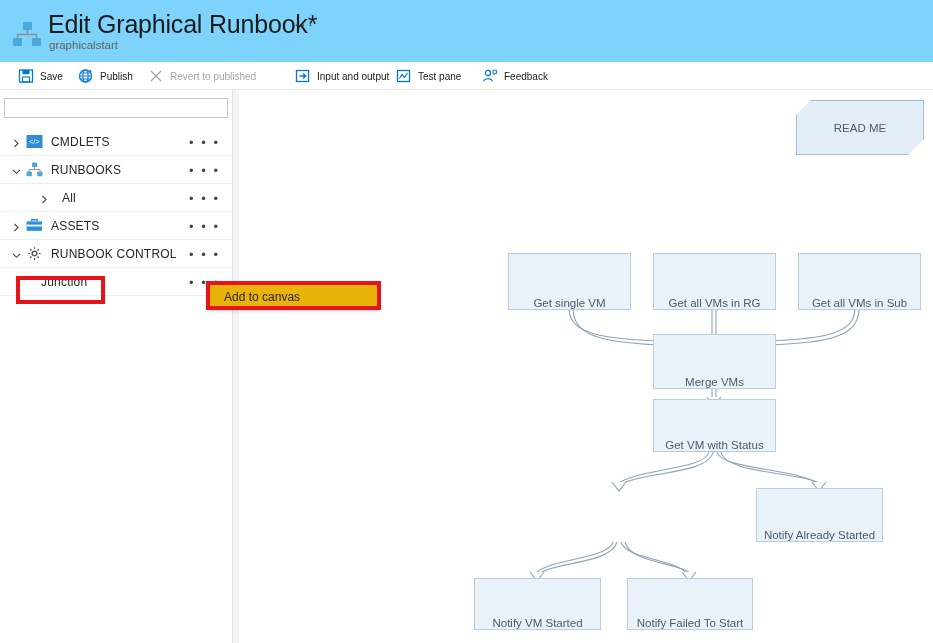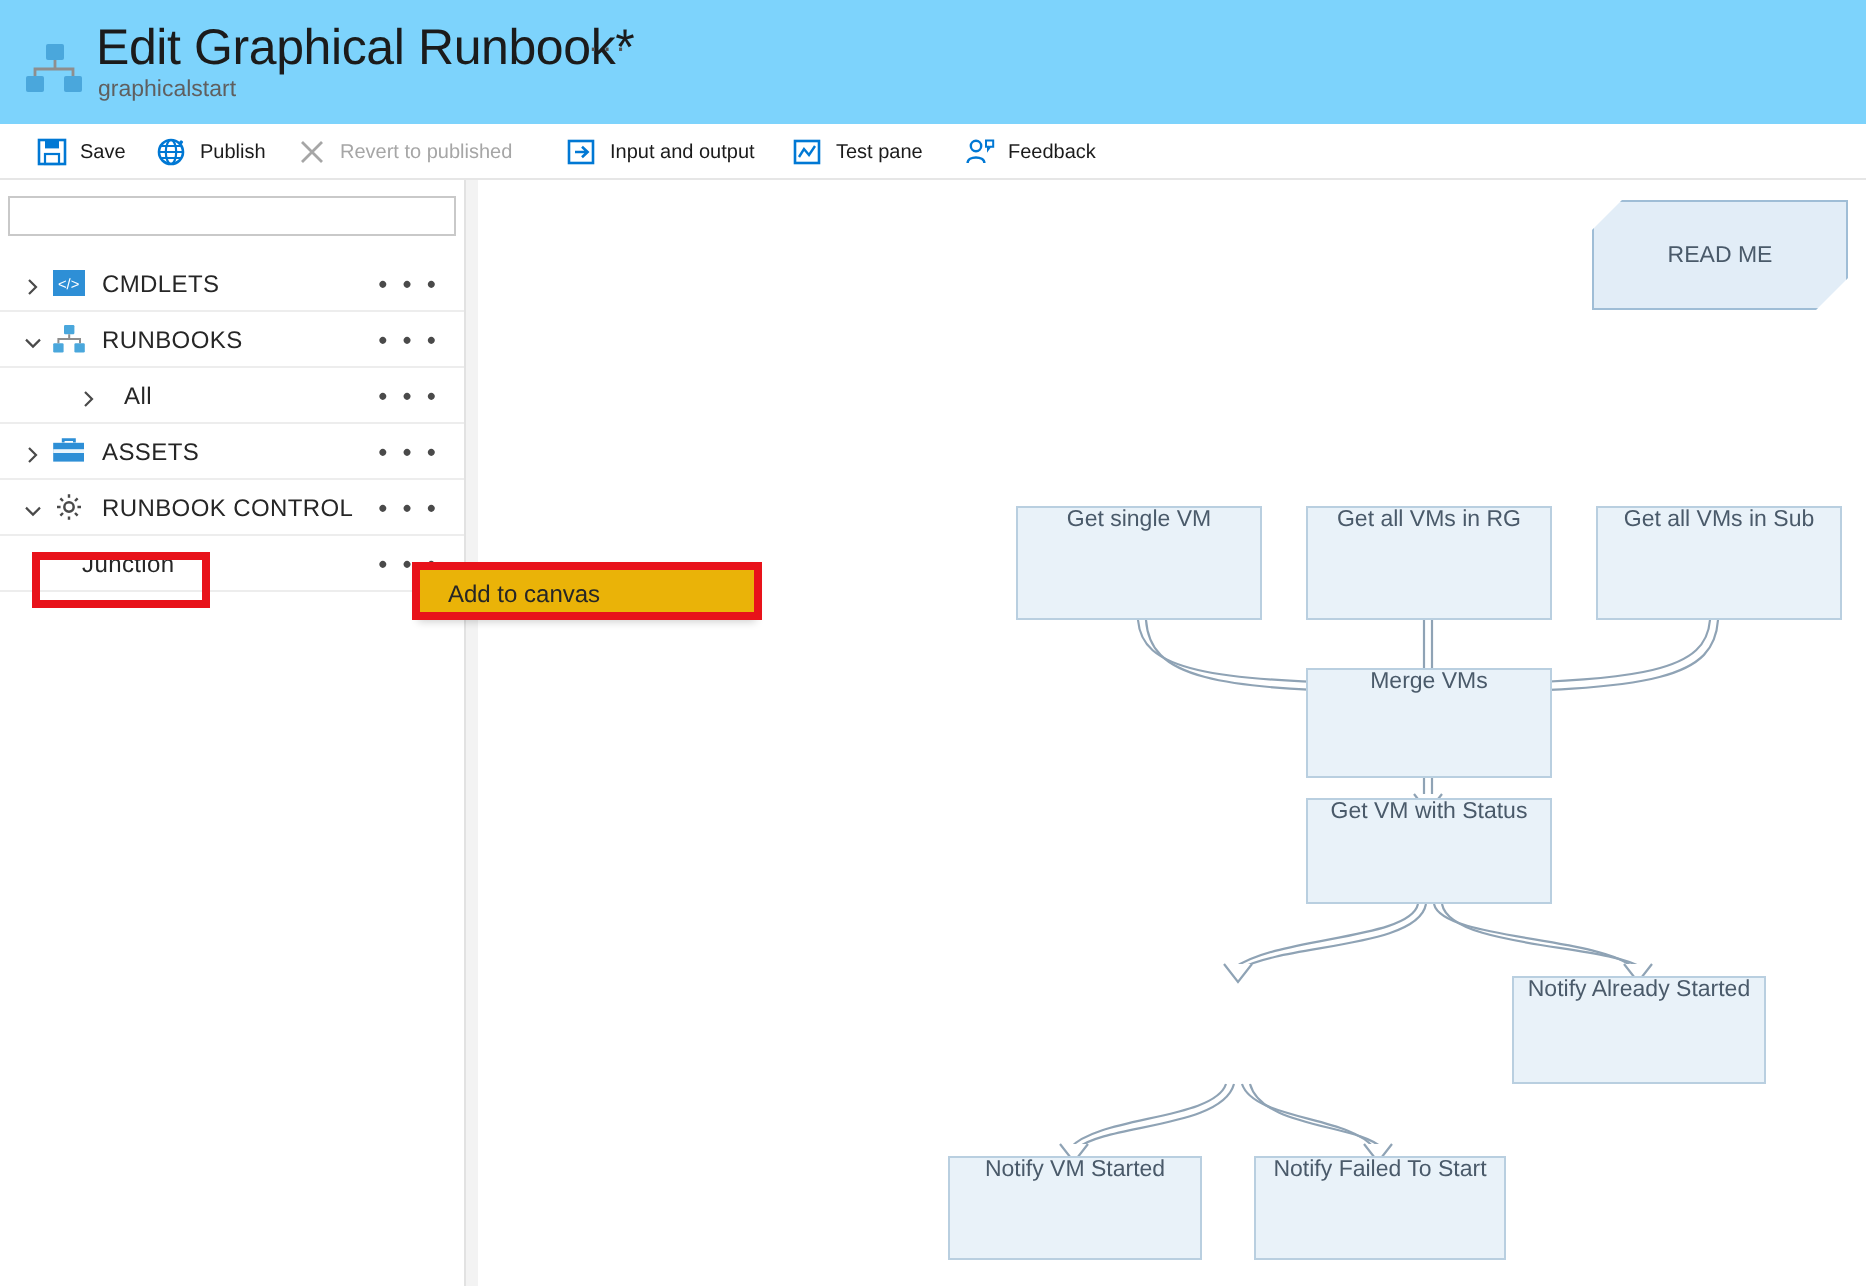--- a/index.html
+++ b/index.html
@@ -57,21 +57,21 @@
   .ctxitem{height:25px;display:flex;align-items:center;padding-left:14px;font-size:12px;
            color:#262626;cursor:pointer;white-space:nowrap;}
 
   
   .redbox{position:absolute;border:4px solid #e8121a;box-sizing:border-box;pointer-events:none;}
 
   
   .canvas{position:absolute;left:239px;top:90px;width:694px;height:553px;background:#fff;overflow:hidden;}
   .canvas svg{position:absolute;left:0;top:0;}
   .node{position:absolute;box-sizing:border-box;background:#e9f2f9;border:1px solid #b9cfe0;
-        display:flex;align-items:flex-start;justify-content:center;text-align:center;
+        display:flex;align-items:flex-end;justify-content:center;text-align:center;
         font-size:11.5px;color:#4a5a6a;padding:0 6px;cursor:pointer;}
   .note{position:absolute;box-sizing:border-box;background:#e2edf7;border:1px solid #9fbdd6;
         display:flex;align-items:center;justify-content:center;text-align:center;
         font-size:11.5px;color:#4a5a6a;cursor:pointer;
         clip-path:polygon(15px 0,100% 0,100% calc(100% - 16px),calc(100% - 16px) 100%,0 100%,0 15px);}
 </style>
 </head>
 <body>
 
 <div id="app">
@@ -117,21 +117,21 @@
 
     <div class="tb-item disabled" style="left:148px;">
       <span class="tb-ico">
         <svg width="16" height="16" viewBox="0 0 16 16">
           <path d="M3 3 L13 13 M13 3 L3 13" stroke="#a6a6a6" stroke-width="1.4" fill="none"></path>
         </svg>
       </span>
       <span>Revert to published</span>
     </div>
 
-    <div class="tb-item" style="left:283px;">
+    <div class="tb-item" style="left:295px;">
       <span class="tb-ico">
         <svg width="16" height="16" viewBox="0 0 16 16">
           <rect x="1.5" y="2.5" width="12" height="11" fill="none" stroke="#0078d4" stroke-width="1.3"></rect>
           <path d="M4.5 8 H10.5 M8 5.4 L10.8 8 L8 10.6" stroke="#0078d4" stroke-width="1.3" fill="none"></path>
         </svg>
       </span>
       <span>Input and output</span>
     </div>
 
     <div class="tb-item" style="left:396px;">

